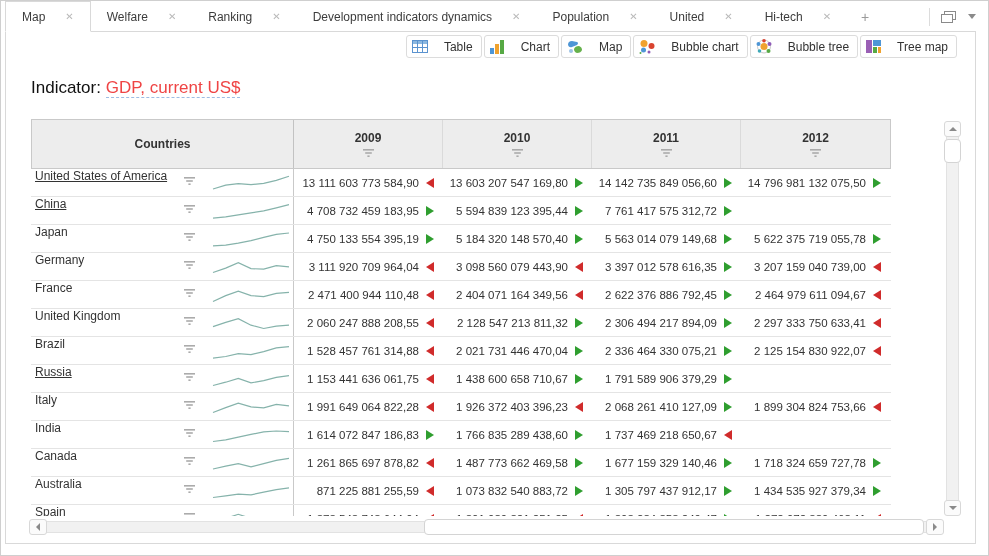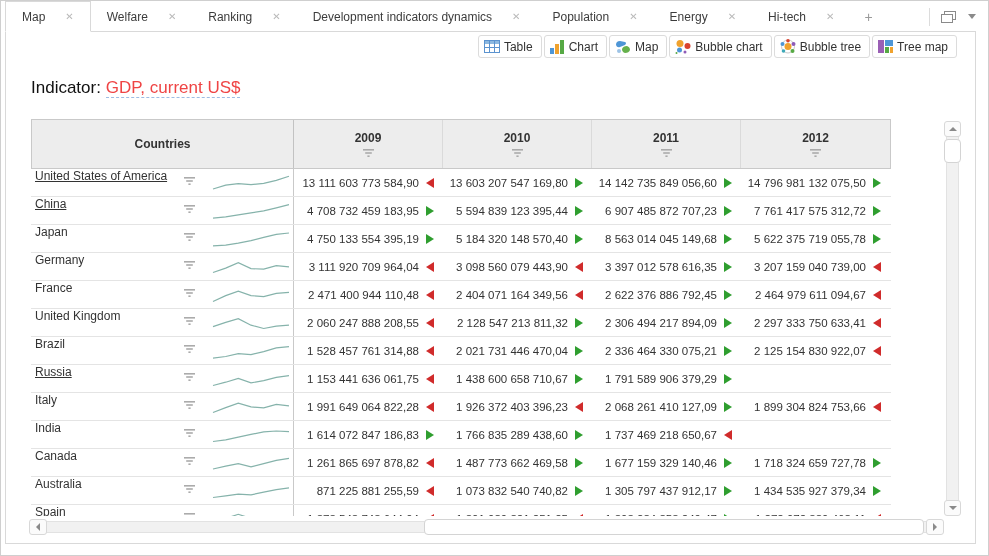--- a/index.html
+++ b/index.html
@@ -14,21 +14,21 @@
   .tab-plus { display:flex; align-items:center; padding:0 14px; color:#9a9a9a; font-size:14px; }
   .tabstrip-right { margin-left:auto; display:flex; align-items:center; gap:10px; padding-right:6px; }
   .vsep { width:1px; height:18px; background:#dcdcdc; }
   .caret-down { width:0; height:0; border-left:4px solid transparent; border-right:4px solid transparent; border-top:5px solid #8a8a8a; }
 
   
   .panel { position:absolute; left:4px; top:30px; width:971px; height:513px; border:1px solid #d9d9d9; background:#fff; }
 
   
   .toolbar { position:absolute; top:34px; right:31px; display:flex; gap:2px; z-index:6; }
-  .tb-btn { display:flex; align-items:center; gap:4px; background:#fff; border:1px solid #dcdcdc; border-radius:3px; padding:2px 8px 2px 5px; font-size:12px; color:#333; height:23px; cursor:default; }
+  .tb-btn { display:flex; align-items:center; gap:16px; background:#fff; border:1px solid #dcdcdc; border-radius:3px; padding:2px 8px 2px 5px; font-size:12px; color:#333; height:23px; cursor:default; }
 
   
   .indicator { position:absolute; left:30px; top:77px; font-size:17px; color:#111; z-index:6; }
   .indicator a { color:#ef4444; text-decoration:none; border-bottom:1px dashed #9dbde4; cursor:pointer; }
 
   
   .grid { position:absolute; left:30px; top:118px; width:860px; height:397px; overflow:hidden; font-size:12px; z-index:6; background:#1d4ed8; }
   .grid-header { display:flex; height:50px; background:#ededed; border:1px solid #c9c9c9; }
   .hc-countries { width:263px; display:flex; align-items:center; justify-content:center; font-weight:bold; color:#333; border-right:1px solid #c2c2c2; }
   .hc-year { width:149px; display:flex; flex-direction:column; align-items:center; justify-content:center; gap:4px; font-weight:bold; color:#333; border-right:1px solid #dadada; }
@@ -82,21 +82,21 @@
         </div>
         <div class="tab">
           <span>Development indicators dynamics</span>
           <span class="close">✕</span>
         </div>
         <div class="tab">
           <span>Population</span>
           <span class="close">✕</span>
         </div>
         <div class="tab">
-          <span>Energy</span>
+          <span>United</span>
           <span class="close">✕</span>
         </div>
         <div class="tab">
           <span>Hi-tech</span>
           <span class="close">✕</span>
         </div>
       </div>
     <div class="tab-plus">+</div>
     <div class="tabstrip-right">
       <div class="vsep"></div>
@@ -283,24 +283,20 @@
           </div>
           <div class="cell-val">
             <span>4 708 732 459 183,95</span>
             <span class="arr up"></span>
           </div>
           <div class="cell-val">
             <span>5 594 839 123 395,44</span>
             <span class="arr up"></span>
           </div>
           <div class="cell-val">
-            <span>6 907 485 872 707,23</span>
-            <span class="arr up"></span>
-          </div>
-          <div class="cell-val">
             <span>7 761 417 575 312,72</span>
             <span class="arr up"></span>
           </div>
         </div>
         <div class="row">
           <div class="cell-country">
             <span class="cname">Japan</span>
             <span class="rfilter" style="display: flex;">
               <svg width="13" height="9" viewBox="0 0 13 9">
                 <rect x="1" y="0" width="11" height="1.6" fill="#ababab"></rect>
@@ -314,21 +310,21 @@
           </div>
           <div class="cell-val">
             <span>4 750 133 554 395,19</span>
             <span class="arr up"></span>
           </div>
           <div class="cell-val">
             <span>5 184 320 148 570,40</span>
             <span class="arr up"></span>
           </div>
           <div class="cell-val">
-            <span>8 563 014 045 149,68</span>
+            <span>5 563 014 079 149,68</span>
             <span class="arr up"></span>
           </div>
           <div class="cell-val">
             <span>5 622 375 719 055,78</span>
             <span class="arr up"></span>
           </div>
         </div>
         <div class="row">
           <div class="cell-country">
             <span class="cname">Germany</span>
@@ -581,21 +577,21 @@
             </span>
             <span class="spark"><svg width="80" height="20" viewBox="0 0 80 20">
                 <polyline points="2.0,16.5 14.7,14.9 27.3,13.2 40.0,13.9 52.7,11.1 65.3,8.6 78.0,6.9" fill="none" stroke="#86b3ab" stroke-width="1.2"></polyline>
               </svg></span>
           </div>
           <div class="cell-val">
             <span>871 225 881 255,59</span>
             <span class="arr down"></span>
           </div>
           <div class="cell-val">
-            <span>1 073 832 540 740,82</span>
+            <span>1 073 832 540 883,72</span>
             <span class="arr up"></span>
           </div>
           <div class="cell-val">
             <span>1 305 797 437 912,17</span>
             <span class="arr up"></span>
           </div>
           <div class="cell-val">
             <span>1 434 535 927 379,34</span>
             <span class="arr up"></span>
           </div>

